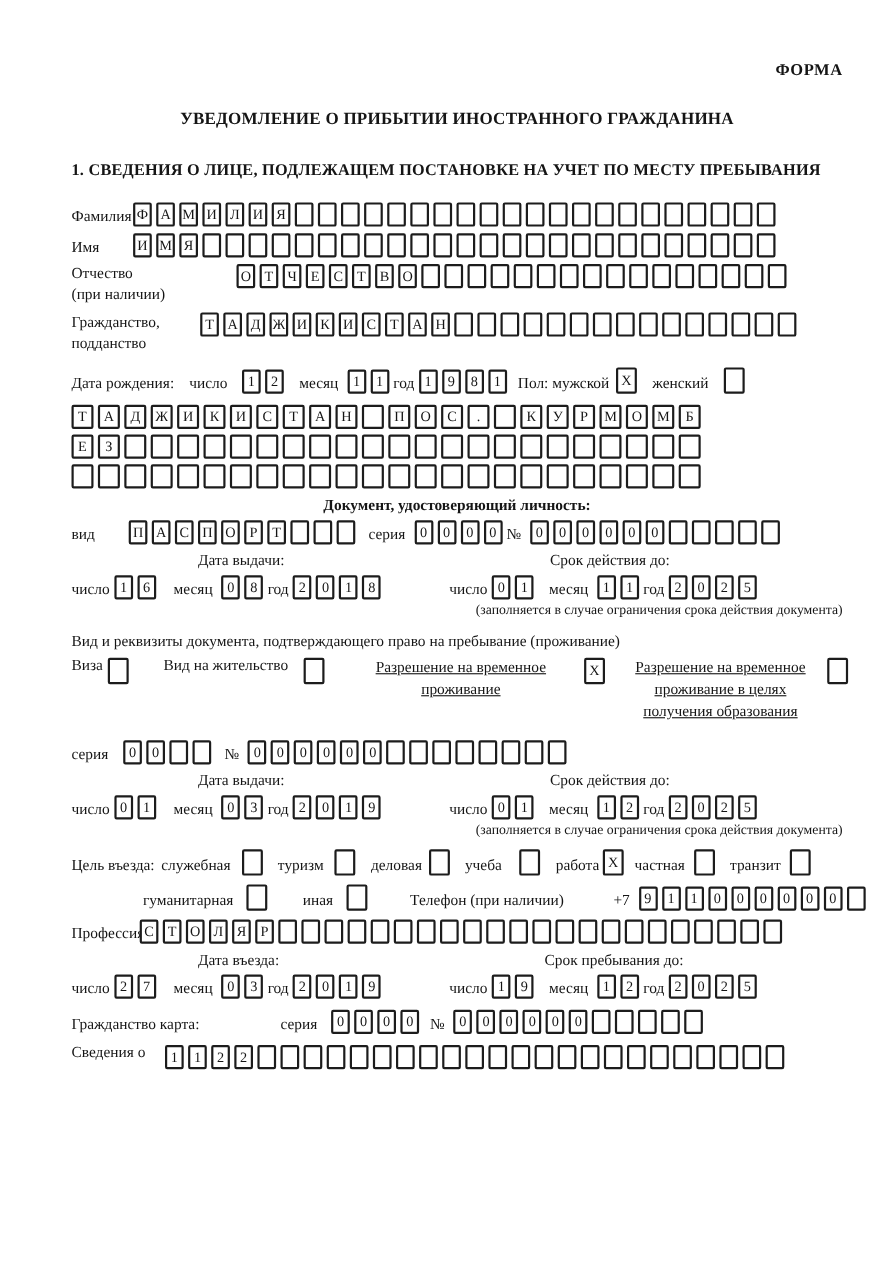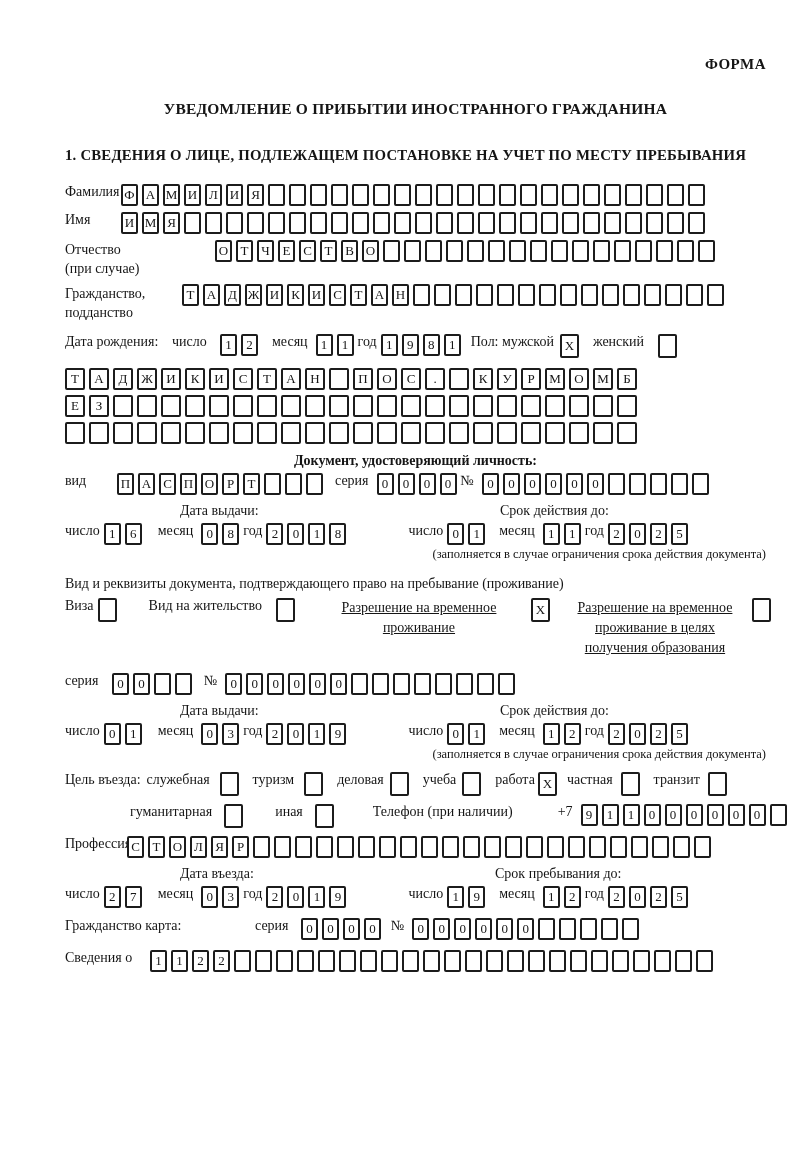--- a/index.html
+++ b/index.html
@@ -12,21 +12,21 @@
 
   .appendix { margin-left: 553px; font-size: 13px; line-height: 1.38; }
   .appendix .grp2 { margin-top: 5px; }
   .form-label { text-align: right; font-weight: bold; font-size: 15px; margin-top: 20px; letter-spacing: .5px; }
 
   .title { text-align: center; font-weight: bold; font-size: 15.5px; margin-top: 24px; line-height: 1.55; letter-spacing: .2px; }
   .blankline { display: inline-block; width: 56px; border-bottom: 2px solid #333; margin-left: 10px; height: 13px; }
 
   .section-heading { margin-top: 26px; font-weight: bold; font-size: 14.8px; letter-spacing: .2px; }
 
-  .row { display: flex; align-items: flex-start; margin-top: 6px; }
+  .row { display: flex; align-items: flex-end; margin-top: 6px; }
   .row.top { align-items: flex-start; }
   .lbl { flex-shrink: 0; white-space: nowrap; }
   .lblcol { flex-shrink: 0; line-height: 19px; }
   .boxes { display: inline-flex; flex-wrap: nowrap; }
   .cell {
     width: 17px; height: 22px; border: 2px solid #1c1c1c; border-radius: 2px;
     margin-right: 4px; display: inline-flex; align-items: center; justify-content: center;
     font-size: 13px; flex-shrink: 0; background: #fff;
   }
   .wide .cell { width: 20px; }
@@ -122,21 +122,21 @@
         <span class="cell"></span>
         <span class="cell"></span>
         <span class="cell"></span>
         <span class="cell"></span>
       </span>
   </div>
 
   <div class="row top">
     <span class="lblcol" style="width:150px">
       <div>Отчество</div>
-      <div>(при случае)</div>
+      <div>(при наличии)</div>
     </span>
     <span class="boxes">
         <span class="cell">О</span>
         <span class="cell">Т</span>
         <span class="cell">Ч</span>
         <span class="cell">Е</span>
         <span class="cell">С</span>
         <span class="cell">Т</span>
         <span class="cell">В</span>
         <span class="cell">О</span>
@@ -493,21 +493,21 @@
         <span class="cell"></span>
       </span>
     <span class="lbl ml10" style="margin-right:10px">туризм</span>
     <span class="boxes cbx">
         <span class="cell"></span>
       </span>
     <span class="lbl ml10" style="margin-right:6px">деловая</span>
     <span class="boxes cbx">
         <span class="cell"></span>
       </span>
-    <span class="lbl ml10" style="margin-right:6px">учеба</span>
+    <span class="lbl ml10" style="margin-right:16px">учеба</span>
     <span class="boxes cbx">
         <span class="cell"></span>
       </span>
     <span class="lbl ml10" style="margin-right:3px">работа</span>
     <span class="boxes cbx">
         <span class="cell">X</span>
       </span>
     <span class="lbl ml6" style="margin-right:8px">частная</span>
     <span class="boxes cbx">
         <span class="cell"></span>

